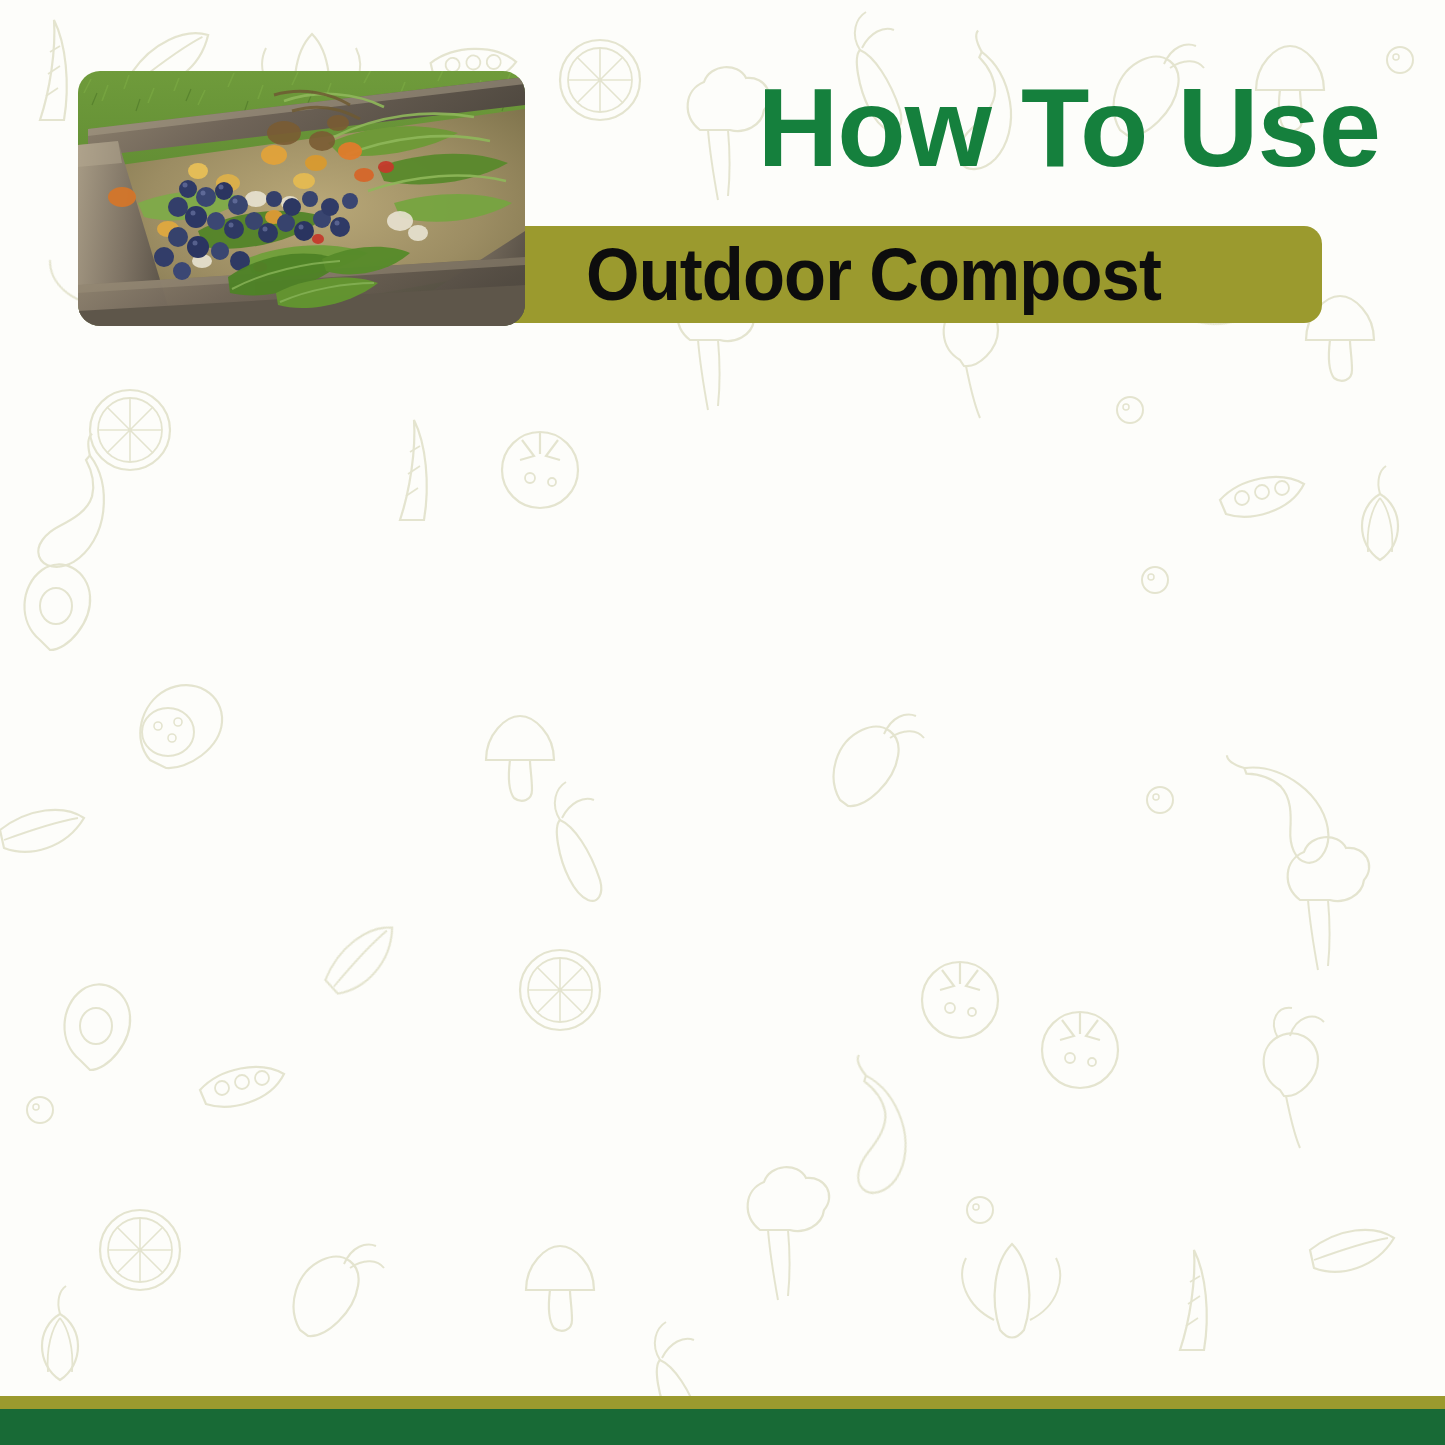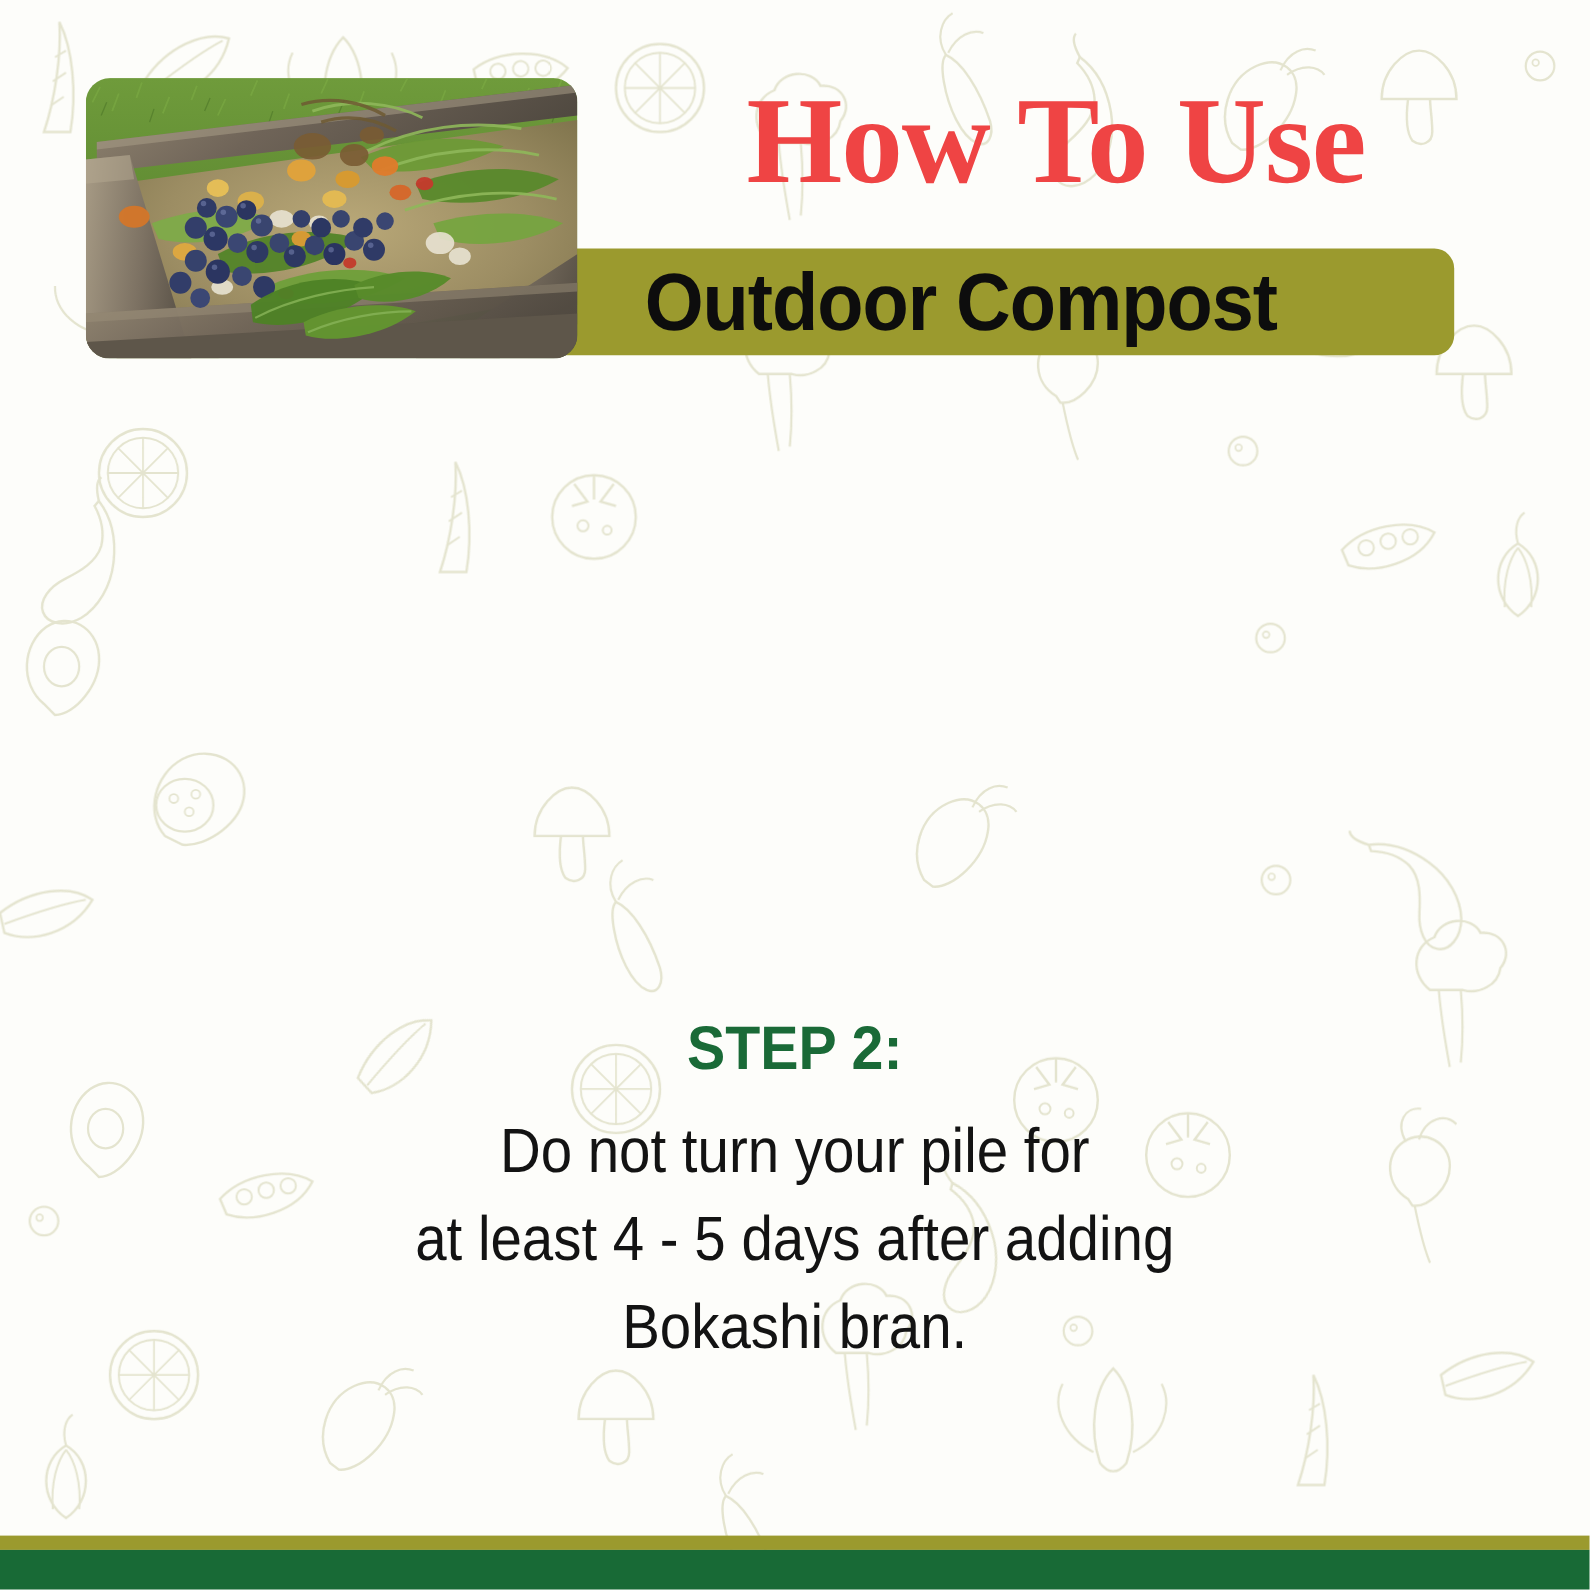--- a/index.html
+++ b/index.html
@@ -67,27 +67,27 @@
 
   #title-block {
     position: absolute;
     left: 540px;
     top: 72px;
     width: 840px;
     z-index: 7;
   }
 
   #main-title {
-    font-family: Liberation Serif, serif;
+    font-family: Liberation Sans, sans-serif;
     font-weight: bold;
     font-size: 112px;
     line-height: 1.0;
     letter-spacing: -1px;
-    color: #ef4444;
-    text-align: center;
+    color: #15803d;
+    text-align: right;
     margin: 0;
     padding: 0;
     white-space: nowrap;
   }
 
   #sub-title {
     position: absolute;
     left: 425px;
     top: 232px;
     width: 897px;
@@ -482,27 +482,19 @@
     <div id="title-block">
       <h1 id="main-title">How To Use</h1>
     </div>
 
     <div id="sub-title">Outdoor Compost</div>
   </div>
 
   <div id="content">
 
 
-    <div class="step-block" id="step-2">
-      <div class="step-heading">STEP 2:</div>
-      <div class="step-body">
-        <span class="ln">Do not turn your pile for</span>
-        <span class="ln">at least 4 - 5 days after adding</span>
-        <span class="ln">Bokashi bran.</span>
-      </div>
-    </div>
 
   </div>
 
   <div id="footer-olive"></div>
   <div id="footer-green"></div>
 
 </div>
 
 </body></html>

